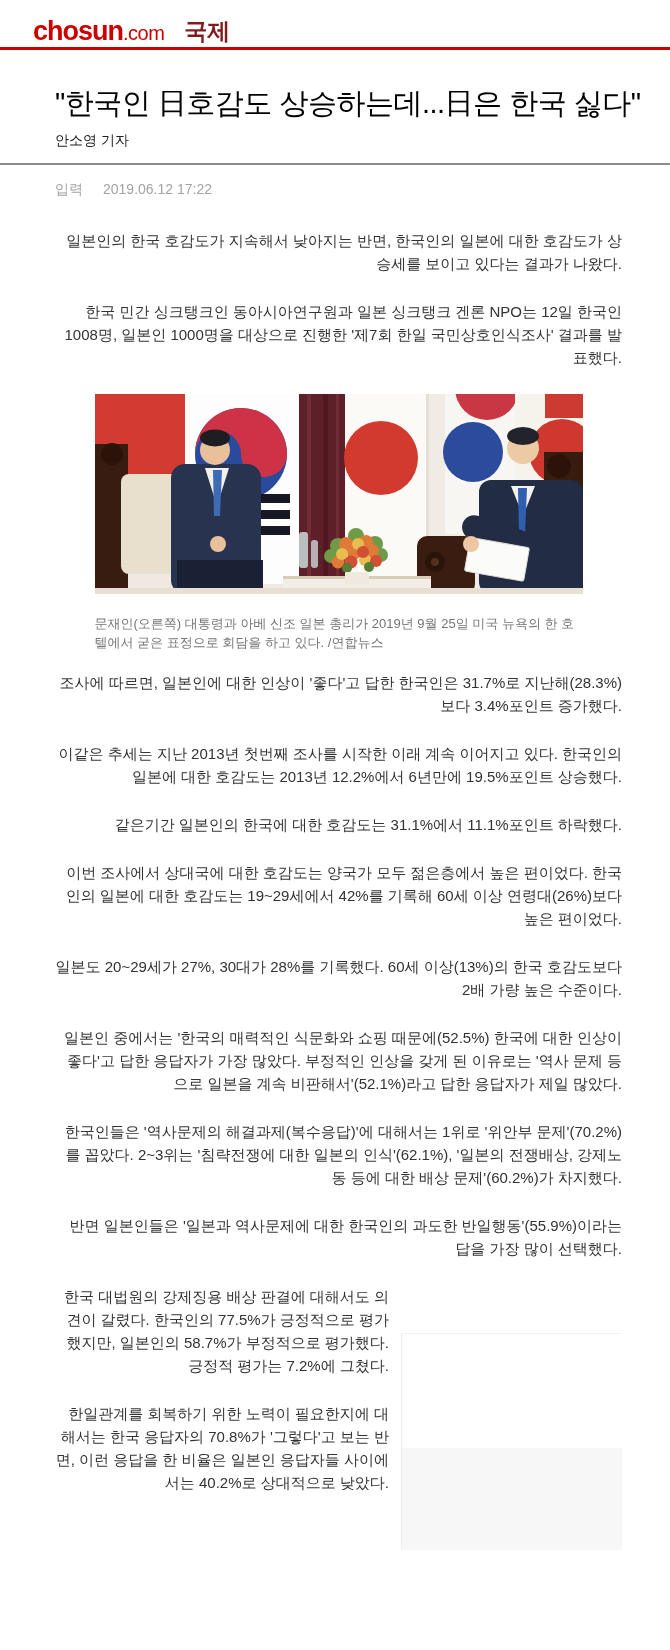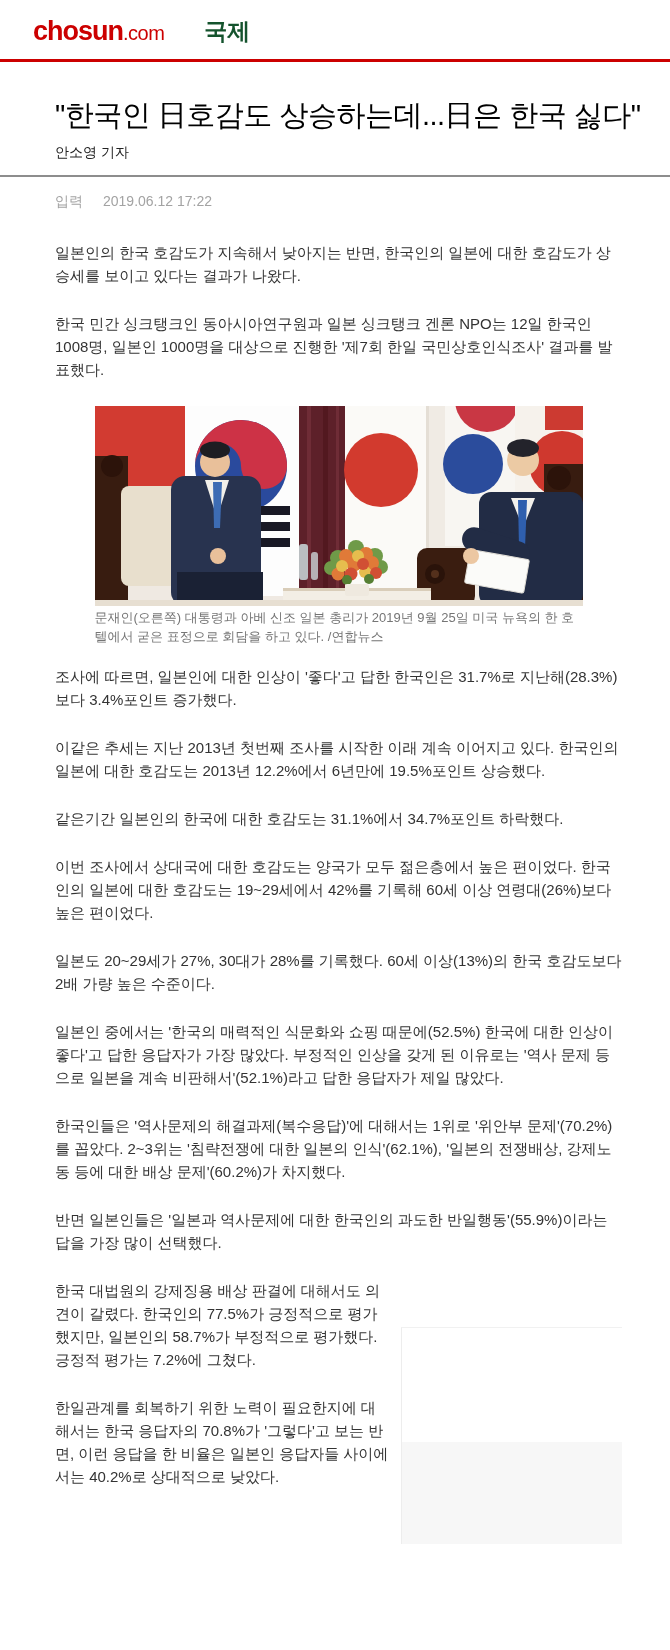--- a/index.html
+++ b/index.html
@@ -3,47 +3,47 @@
 <meta charset="utf-8">
 <style>
   html, body { margin: 0; padding: 0; }
   body {
     width: 670px; height: 1650px; overflow: hidden;
     background: #ffffff;
     font-family: "Liberation Sans", "DejaVu Sans", sans-serif;
     -webkit-font-smoothing: antialiased;
   }
   
-  .site-header { padding: 11px 0 12px 33px; height: 36px; display: flex; align-items: flex-end; }
+  .site-header { padding: 11px 0 0 33px; height: 36px; display: flex; align-items: flex-end; }
   .logo { text-decoration: none; display: inline-flex; align-items: baseline; cursor: pointer; }
   .logo-main { color: #cc0000; font-weight: bold; font-size: 27px; letter-spacing: -1px; }
   .logo-suffix { color: #cc0000; font-size: 20px; letter-spacing: -0.5px; }
-  .section-label { color: #14532d; font-weight: bold; font-size: 23px; margin-left: 40px; text-decoration: none; cursor: pointer; }
+  .section-label { color: #7f1d1d; font-weight: bold; font-size: 23px; margin-left: 20px; text-decoration: none; cursor: pointer; }
   .red-rule { height: 3px; background: #cc0000; }
   
   .article { padding: 0 48px 0 55px; }
   .article-title {
     margin: 33px 0 0; font-size: 29px; line-height: 40px; font-weight: 500;
     color: #000000; letter-spacing: -0.5px; white-space: nowrap;
   }
   .reporter { margin-top: 9px; font-size: 14px; color: #222222; line-height: 17px; text-decoration: none; display: block; cursor: pointer; }
   .title-divider { border: 0; height: 2px; background: #8d8d8d; margin: 14px -48px 0 -55px; }
   .pub-date { margin-top: 16px; font-size: 14px; color: #a3a3a3; line-height: 17px; }
   .pub-date .dt-label { margin-right: 20px; }
   .article p {
     margin: 0 0 25px; font-size: 15px; line-height: 23px; color: #333333;
-    word-break: normal; overflow-wrap: break-word;
+    word-break: normal; overflow-wrap: break-word; text-align: right;
   }
   .article p.lead { margin-top: 31px; }
   
   .photo-figure { margin: 23px 0 19px; }
   .photo-frame { width: 488px; height: 200px; margin: 0 auto; overflow: hidden; cursor: pointer; }
   .photo-frame svg { display: block; }
   .photo-caption {
-    width: 488px; margin: 2px auto 0; font-size: 13px; line-height: 19px; color: #757575;
+    width: 488px; margin: 20px auto 0; font-size: 13px; line-height: 19px; color: #757575;
   }
   
   .ad-float {
     float: right; width: 220px; height: 216px;
     margin: 48px 0 0 12px;
     background: #ffffff;
     border-left: 1px solid #ededed; border-top: 1px solid #f1f1f1;
     display: flex; flex-direction: column; justify-content: flex-end;
   }
   .ad-gray { height: 102px; background: #f7f7f7; }
@@ -164,21 +164,21 @@
         <ellipse cx="428" cy="42" rx="16" ry="9" fill="#23232b"></ellipse>
 
         <rect x="0" y="194" width="488" height="6" fill="#e7dfd2"></rect>
       </svg>
     </div>
     <figcaption class="photo-caption">문재인(오른쪽) 대통령과 아베 신조 일본 총리가 2019년 9월 25일 미국 뉴욕의 한 호텔에서 굳은 표정으로 회담을 하고 있다. /연합뉴스</figcaption>
   </figure>
 
   <p>조사에 따르면, 일본인에 대한 인상이 '좋다'고 답한 한국인은 31.7%로 지난해(28.3%)보다 3.4%포인트 증가했다.</p>
   <p>이같은 추세는 지난 2013년 첫번째 조사를 시작한 이래 계속 이어지고 있다. 한국인의 일본에 대한 호감도는 2013년 12.2%에서 6년만에 19.5%포인트 상승했다.</p>
-  <p>같은기간 일본인의 한국에 대한 호감도는 31.1%에서 34.7%포인트 하락했다.</p>
+  <p>같은기간 일본인의 한국에 대한 호감도는 31.1%에서 11.1%포인트 하락했다.</p>
   <p>이번 조사에서 상대국에 대한 호감도는 양국가 모두 젊은층에서 높은 편이었다. 한국인의 일본에 대한 호감도는 19~29세에서 42%를 기록해 60세 이상 연령대(26%)보다 높은 편이었다.</p>
   <p>일본도 20~29세가 27%, 30대가 28%를 기록했다. 60세 이상(13%)의 한국 호감도보다 2배 가량 높은 수준이다.</p>
   <p>일본인 중에서는 '한국의 매력적인 식문화와 쇼핑 때문에(52.5%) 한국에 대한 인상이 좋다'고 답한 응답자가 가장 많았다. 부정적인 인상을 갖게 된 이유로는 '역사 문제 등으로 일본을 계속 비판해서'(52.1%)라고 답한 응답자가 제일 많았다.</p>
   <p>한국인들은 '역사문제의 해결과제(복수응답)'에 대해서는 1위로 '위안부 문제'(70.2%)를 꼽았다. 2~3위는 '침략전쟁에 대한 일본의 인식'(62.1%), '일본의 전쟁배상, 강제노동 등에 대한 배상 문제'(60.2%)가 차지했다.</p>
   <p>반면 일본인들은 '일본과 역사문제에 대한 한국인의 과도한 반일행동'(55.9%)이라는 답을 가장 많이 선택했다.</p>
 
   <div class="ad-float">
     <div class="ad-gray"></div>
   </div>
 

